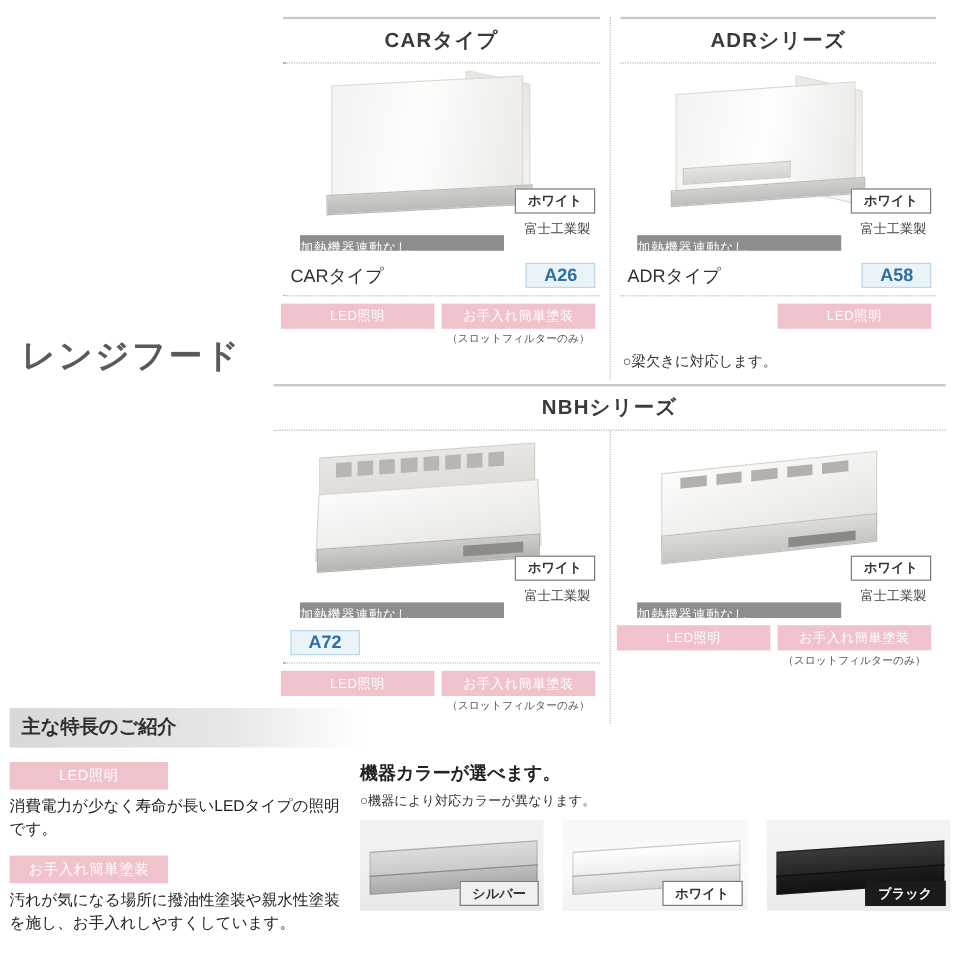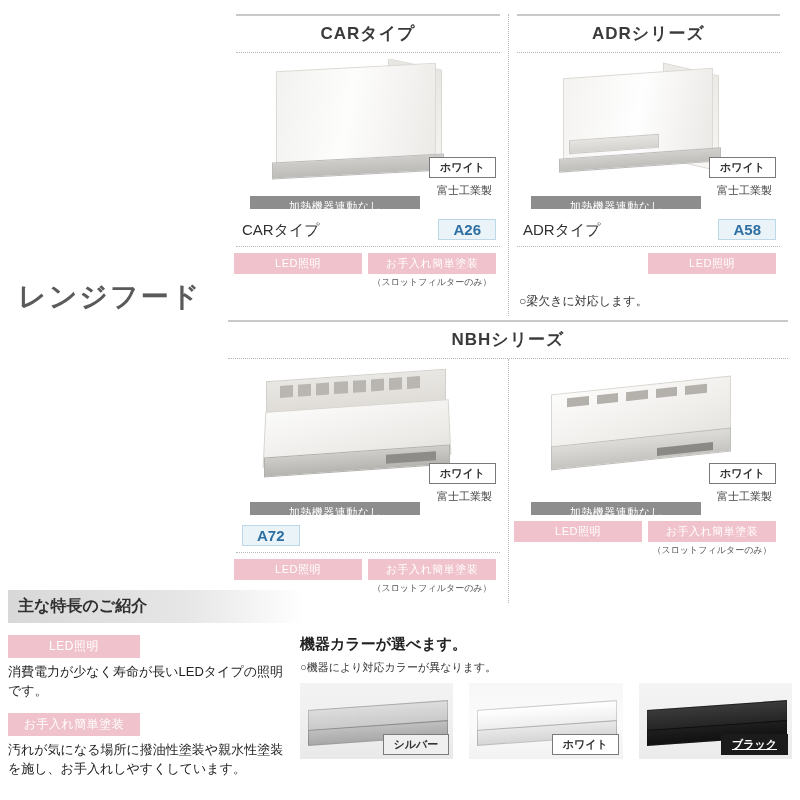--- a/index.html
+++ b/index.html
@@ -163,21 +163,21 @@
     font-size: 11px;
     color: #444;
   }
   .bar-grey {
     position: absolute;
     left: 14px; bottom: -8px;
     width: 170px;
     background: #8d8d8d;
     color: #fff;
     font-size: 11px;
-    text-align: center;
+    text-align: left;
     padding: 3px 0;
     letter-spacing: 0.5px;
     margin-top: 17px;
   }
 
   .type-row {
     display: flex;
     align-items: flex-end;
     justify-content: space-between;
     padding: 10px 4px 6px 6px;
@@ -296,21 +296,21 @@
   }
   .m-silver .m-top { background: linear-gradient(180deg,#dcdcdc,#c9c9c9); }
   .m-silver .m-front { background: linear-gradient(180deg,#bfbfbf,#a9a9a9); }
   .m-white .m-top { background: linear-gradient(180deg,#ffffff,#ededed); }
   .m-white .m-front { background: linear-gradient(180deg,#e8e8e8,#d6d6d6); }
   .m-black .m-top { background: linear-gradient(180deg,#3a3a3a,#242424); }
   .m-black .m-front { background: linear-gradient(180deg,#1e1e1e,#111111); }
 
   .lbl-silver { background:#efefef; color:#333; }
   .lbl-white  { background:#ffffff; color:#333; }
-  .lbl-black  { background:#1b1b1b; color:#fff; border-color:#1b1b1b;text-decoration:underline; }
+  .lbl-black  { background:#1b1b1b; color:#fff; border-color:#1b1b1b; }
 </style>
 </head>
 <body>
 
 <div class="grid">
 
   <div class="series-row">
     <div class="cols">
       <div class="col">
         <div class="series-header">CARタイプ</div>

